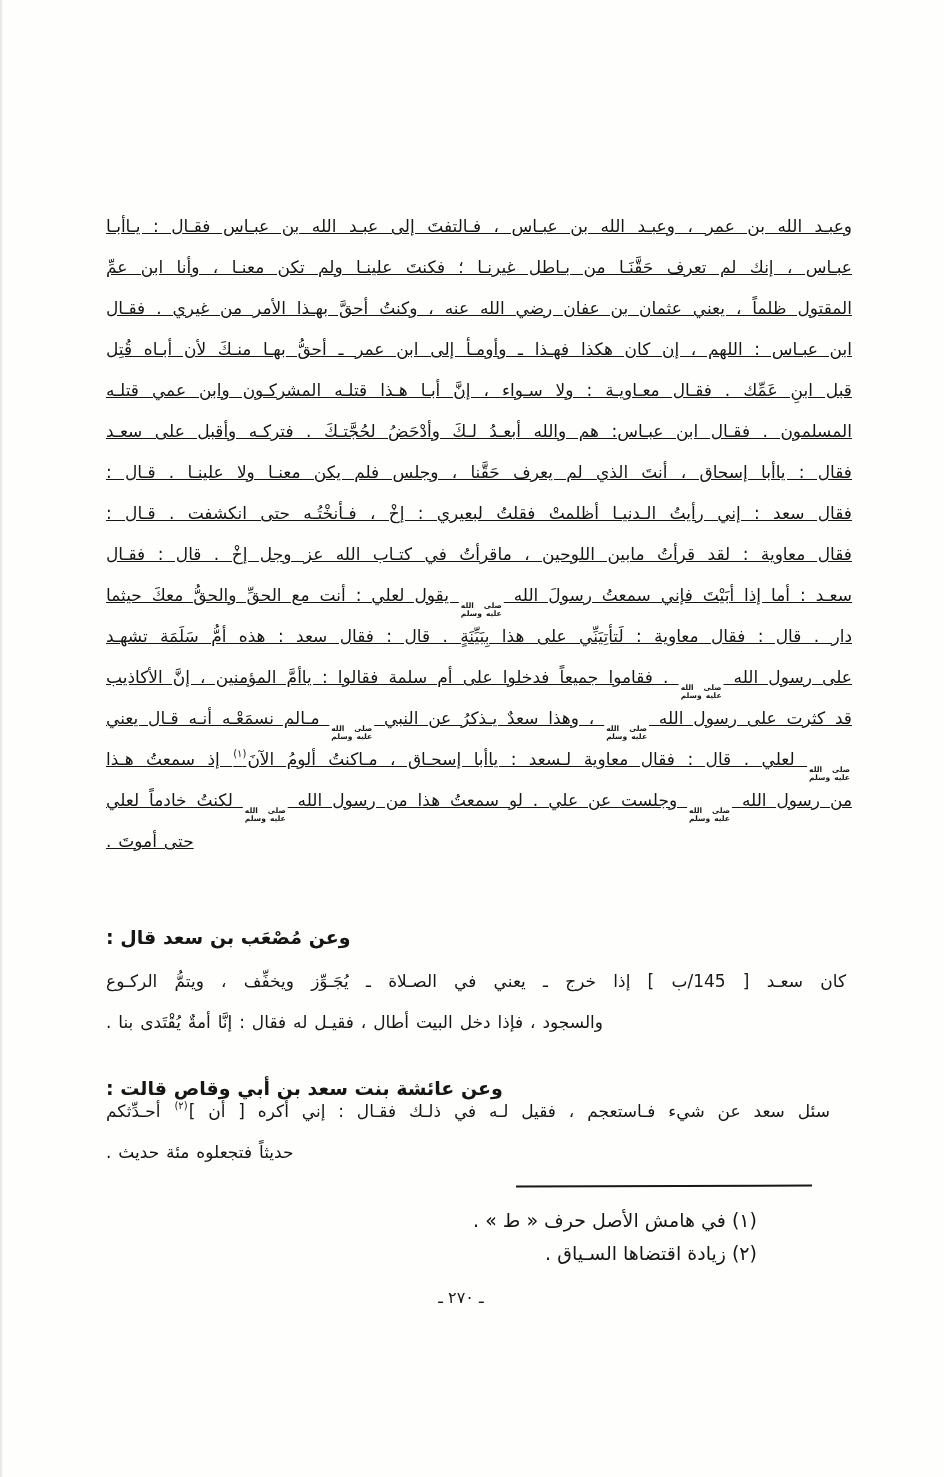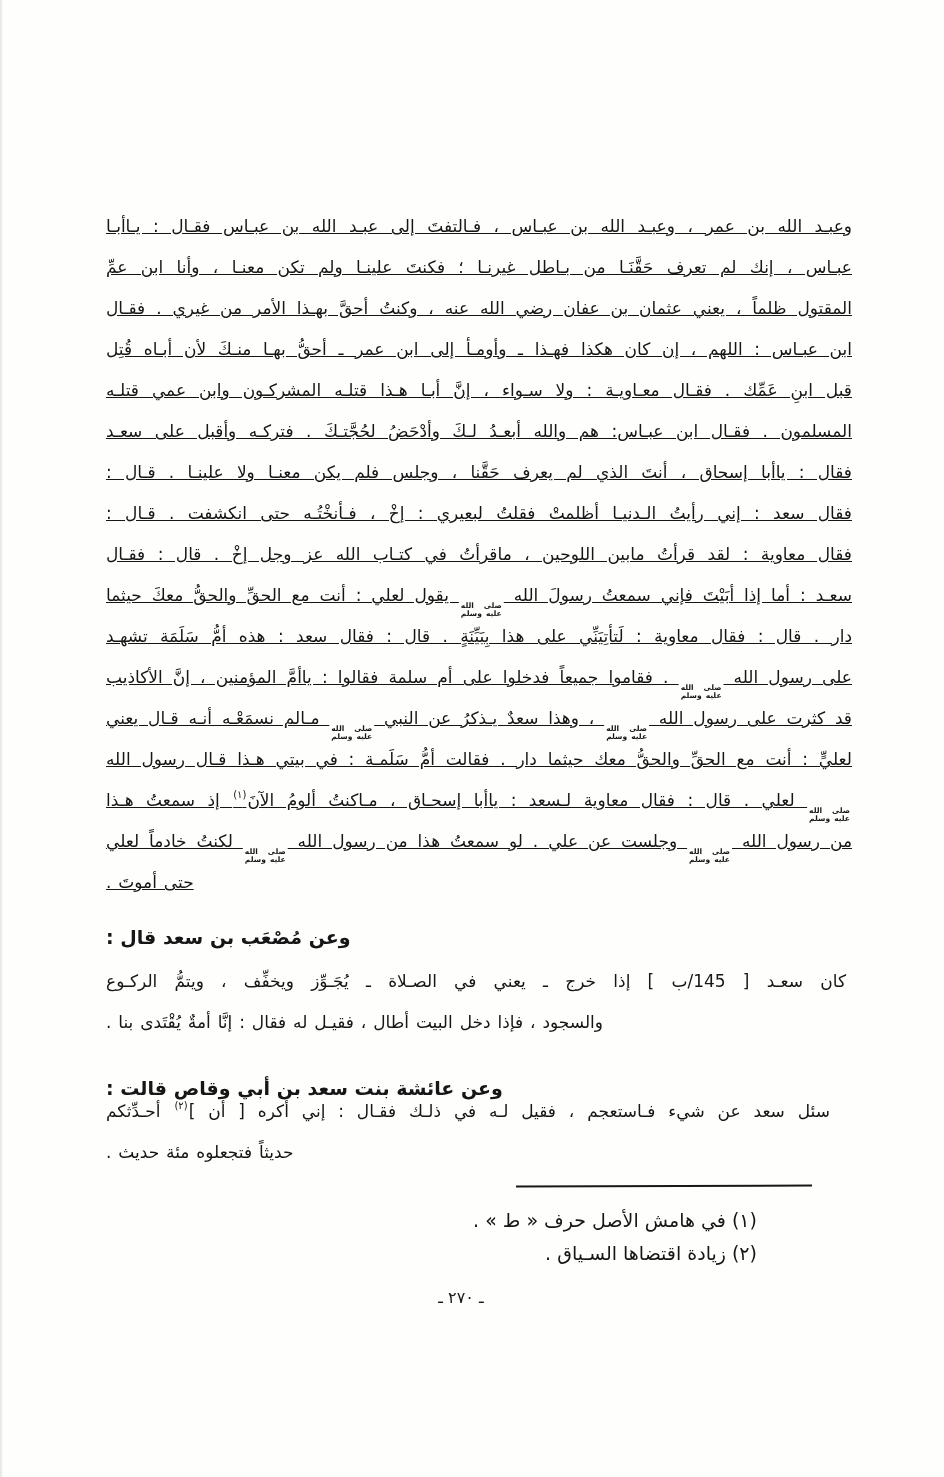--- a/index.html
+++ b/index.html
@@ -109,21 +109,20 @@
             <span>صلى الله</span>
             <span>عليه وسلم</span>
           </span> . فقاموا جميعاً فدخلوا على أم سلمة فقالوا : ياأمَّ المؤمنين ، إنَّ الأكاذيب</div>
         <div class="line">قد كثرت على رسول الله <span class="saw">
             <span>صلى الله</span>
             <span>عليه وسلم</span>
           </span> ، وهذا سعدٌ يـذكرُ عن النبي <span class="saw">
             <span>صلى الله</span>
             <span>عليه وسلم</span>
           </span> مـالم نسمَعْـه أنـه قـال يعني</div>
-        <div class="line">لعليٍّ : أنت مع الحقِّ والحقُّ معك حيثما دار . فقالت أمُّ سَلَمـة : في بيتي هـذا قـال رسول الله</div>
         <div class="line"><span class="saw">
             <span>صلى الله</span>
             <span>عليه وسلم</span>
           </span> لعلي . قال : فقال معاوية لـسعد : ياأبا إسحـاق ، مـاكنتُ ألومُ الآنَ<sup class="fnref">(١)</sup> إذ سمعتُ هـذا</div>
         <div class="line">من رسول الله <span class="saw">
             <span>صلى الله</span>
             <span>عليه وسلم</span>
           </span> وجلست عن علي . لو سمعتُ هذا من رسول الله <span class="saw">
             <span>صلى الله</span>
             <span>عليه وسلم</span>

